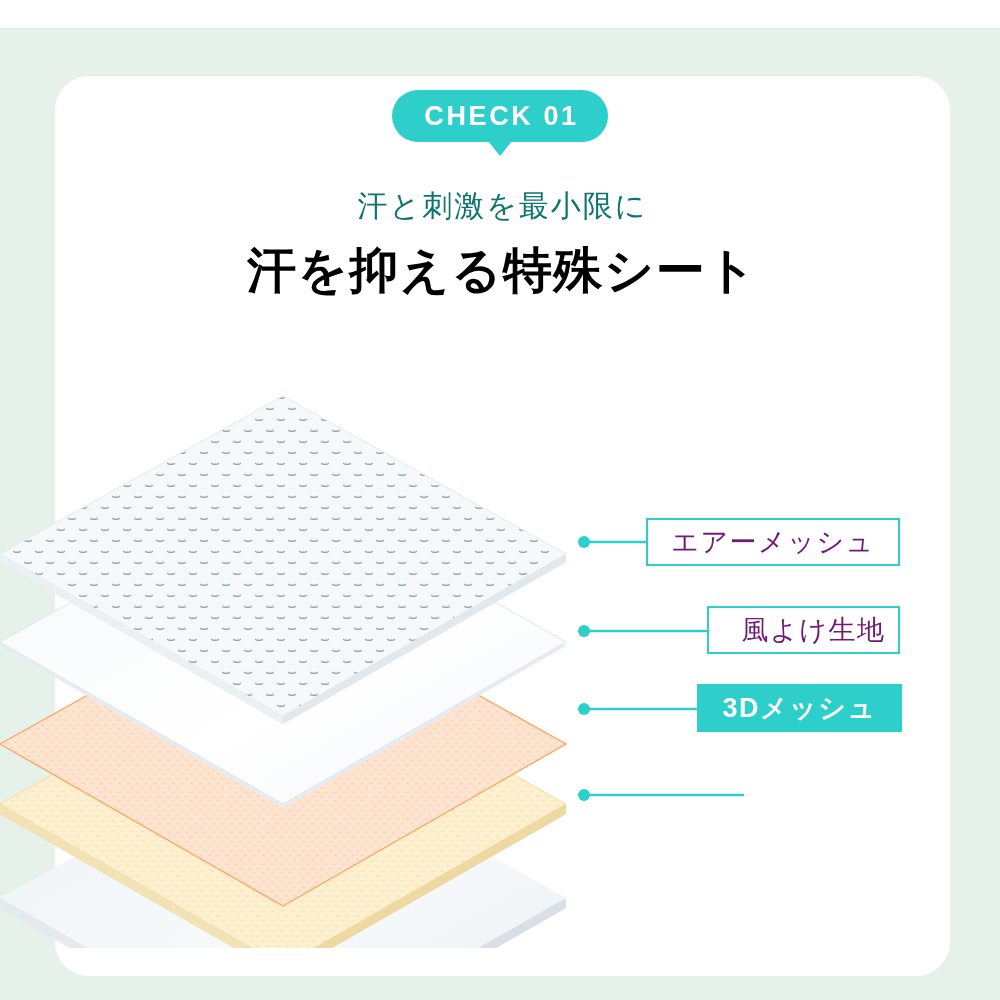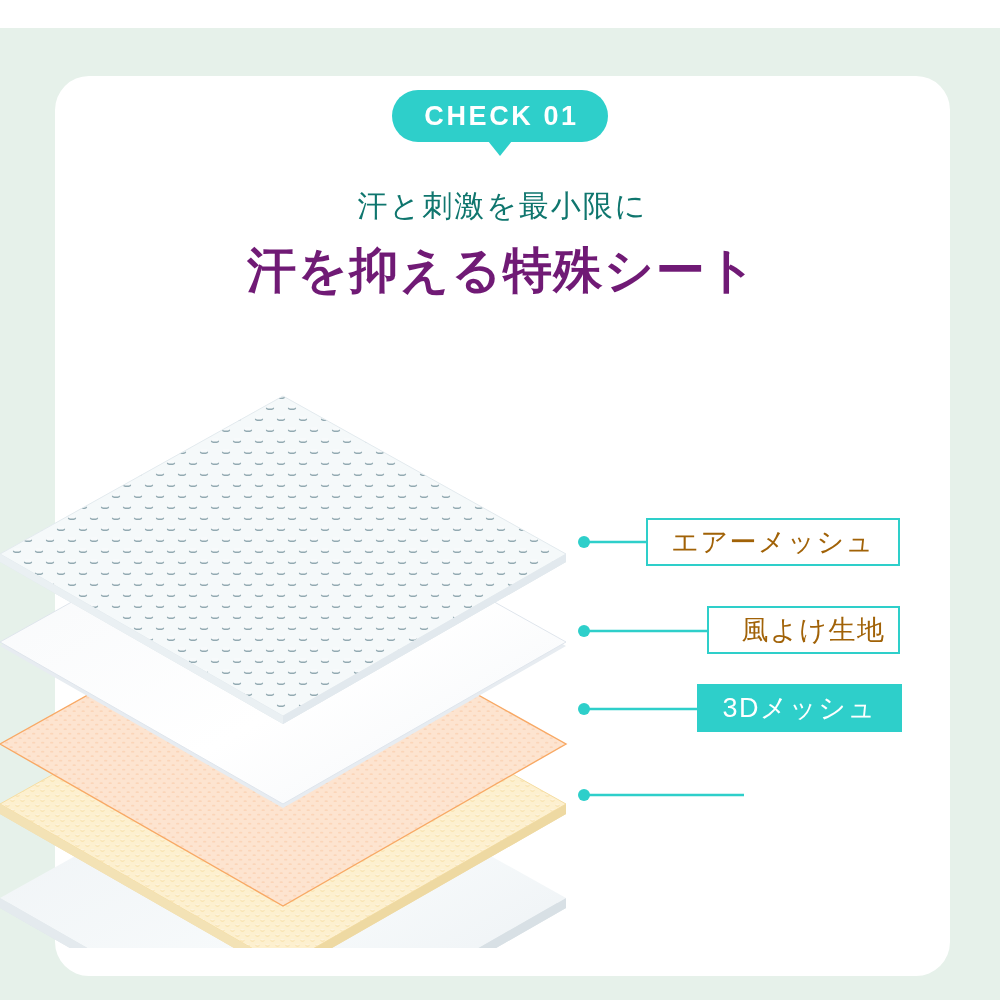--- a/index.html
+++ b/index.html
@@ -88,21 +88,21 @@
     line-height: 1.2;
   }
   #headline {
     position: absolute;
     left: 0;
     top: 212px;
     width: 895px;
     text-align: center;
     font-size: 49px;
     font-weight: bold;
-    color: #701a75;
+    color: #000000;
     letter-spacing: 1.5px;
     line-height: 1.25;
   }
 
   
   #diagram {
     position: absolute;
     left: 0px;
     top: 330px;
     width: 620px;
@@ -120,28 +120,28 @@
     display: flex;
     align-items: center;
     justify-content: center;
   }
   .callout.filled {
     background: #2ecfca;
     border-color: #2ecfca;
   }
   .callout-text {
     font-size: 27px;
-    color: #a16207;
+    color: #701a75;
     letter-spacing: 1.5px;
     line-height: 1;
     white-space: nowrap;
   }
   .callout.filled .callout-text {
     color: #ffffff;
-    font-weight: normal;
+    font-weight: bold;
   }
 
   .leader {
     position: absolute;
     height: 12px;
     pointer-events: none;
   }
   .leader svg { display: block; overflow: visible; }
 
   #c1 { left: 646px; top: 490px; width: 254px; }

